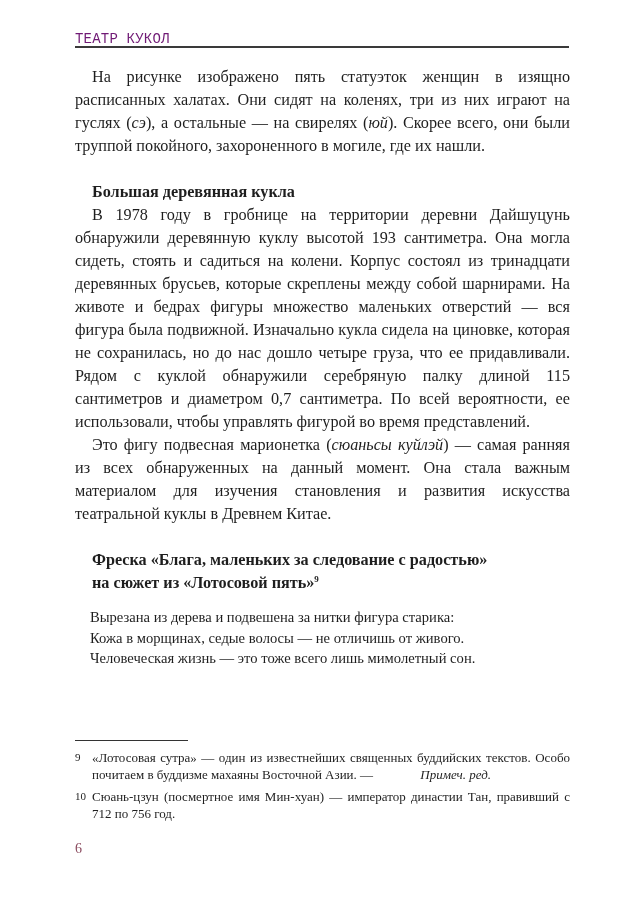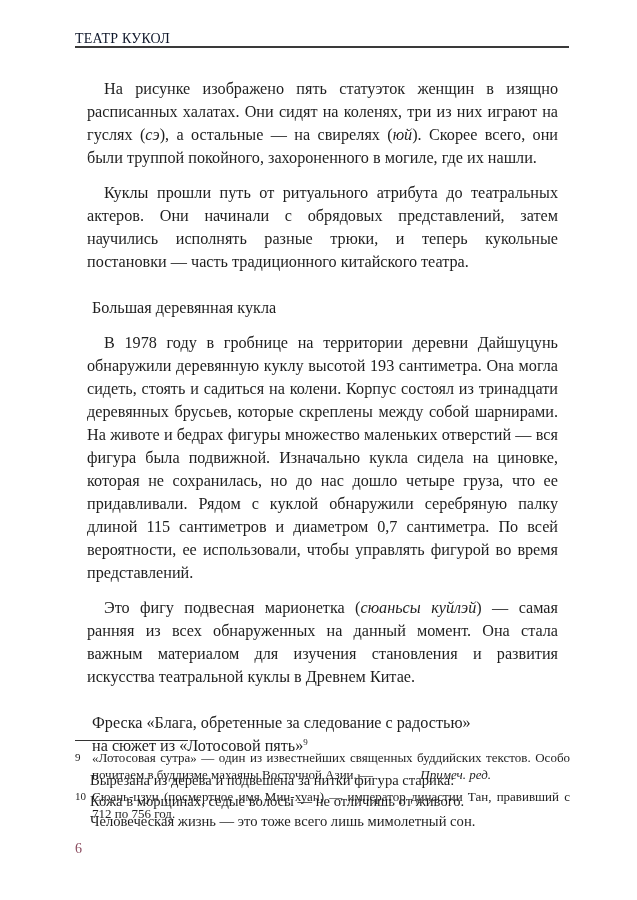--- a/index.html
+++ b/index.html
@@ -4,35 +4,35 @@
 <style>
   html, body { margin: 0; padding: 0; background: #ffffff; }
   body {
     width: 637px; height: 900px; position: relative; overflow: hidden;
     font-family: "DejaVu Serif", "Liberation Serif", serif;
     color: #1e1e1e;
   }
   .page { position: absolute; left: 75px; top: 0; width: 495px; }
   .running-head {
     position: absolute; top: 31px; left: 0; width: 495px;
-    font-family: Liberation Serif, serif; font-size: 14px; letter-spacing: 0.2px;
-    color: #0f172a;
+    font-family: Liberation Mono, monospace; font-size: 14px; letter-spacing: 0.2px;
+    color: #701a75;
   }
   .head-rule {
     position: absolute; top: 46px; left: 0; width: 494px; height: 0;
     border-top: 2px solid #3a3a3a;
   }
   .body-text {
     position: absolute; top: 66px; left: 0; width: 495px;
     font-family: "Liberation Serif", serif; font-size: 16.2px; line-height: 23px;
     text-align: justify; hyphens: manual;
   }
-  .body-text p { margin: 12px; text-indent: 17px; }
+  .body-text p { margin: 0; text-indent: 17px; }
   .body-text h3 {
-    margin: 23px 0 0 17px; font-size: 16.2px; font-weight: normal; line-height: 23px;
+    margin: 23px 0 0 17px; font-size: 16.2px; font-weight: bold; line-height: 23px;
     text-indent: 0; text-align: left;
   }
   sup { font-size: 9px; line-height: 0; vertical-align: 6px; }
   .poem {
     margin: 12px 0 0 15px; font-size: 14.6px; line-height: 20.5px;
   }
   .poem div { white-space: nowrap; }
   .fn-rule {
     position: absolute; top: 740px; left: 0; width: 113px; height: 0;
     border-top: 1.3px solid #333;
@@ -52,27 +52,26 @@
 </style>
 </head>
 <body>
 
 <div class="page">
   <div class="running-head">ТЕАТР КУКОЛ</div>
   <div class="head-rule"></div>
 
   <div class="body-text">
     <p><span>На рисунке изображено пять статуэток женщин в изящно расписанных халатах. Они сидят на коленях, три из них играют на гуслях (</span><em>сэ</em><span>), а осталь­ные — на свирелях (</span><em>юй</em><span>). Скорее всего, они были труппой покойного, за­хороненного в могиле, где их нашли.</span></p>
-    <p>Куклы прошли путь от ритуального атрибута до театральных актеров. Они начинали с обрядовых представлений, затем научились исполнять разные трюки, и теперь кукольные постановки — часть традиционного китайского театра.</p>
 
     <h3>Большая деревянная кукла</h3>
     <p>В 1978 году в гробнице на территории деревни Дайшуцунь обнаружи­ли деревянную куклу высотой 193 сантиметра. Она могла сидеть, стоять и садиться на колени. Корпус состоял из тринадцати деревянных брусьев, которые скреплены между собой шарнирами. На животе и бедрах фигу­ры множество маленьких отверстий — вся фигура была подвижной. Из­начально кукла сидела на циновке, которая не сохранилась, но до нас дошло четыре груза, что ее придавливали. Рядом с куклой обнаружили серебряную палку длиной 115 сантиметров и диаметром 0,7 сантиметра. По всей вероятности, ее использовали, чтобы управлять фигурой во вре­мя представлений.</p>
     <p><span>Это фигу подвесная марионетка (</span><em>сюаньсы куйлэй</em><span>) — самая ранняя из всех обнаруженных на данный момент. Она стала важным материалом для изучения становления и развития искусства театральной куклы в Древ­нем Китае.</span></p>
 
-    <h3><span>Фреска «Блага, обретенные за следование с радостью»</span><br><span>на сюжет из «Лотосовой пять»</span><sup>9</sup></h3>
+    <h3><span>Фреска «Блага, маленьких за следование с радостью»</span><br><span>на сюжет из «Лотосовой пять»</span><sup>9</sup></h3>
 
     <div class="poem">
       <div>Вырезана из дерева и подвешена за нитки фигура старика:</div>
       <div>Кожа в морщинах, седые волосы — не отличишь от живого.</div>
       <div>Человеческая жизнь — это тоже всего лишь мимолетный сон.</div>
     </div>
   </div>
 
   <div class="fn-rule"></div>
   <div class="footnotes">

